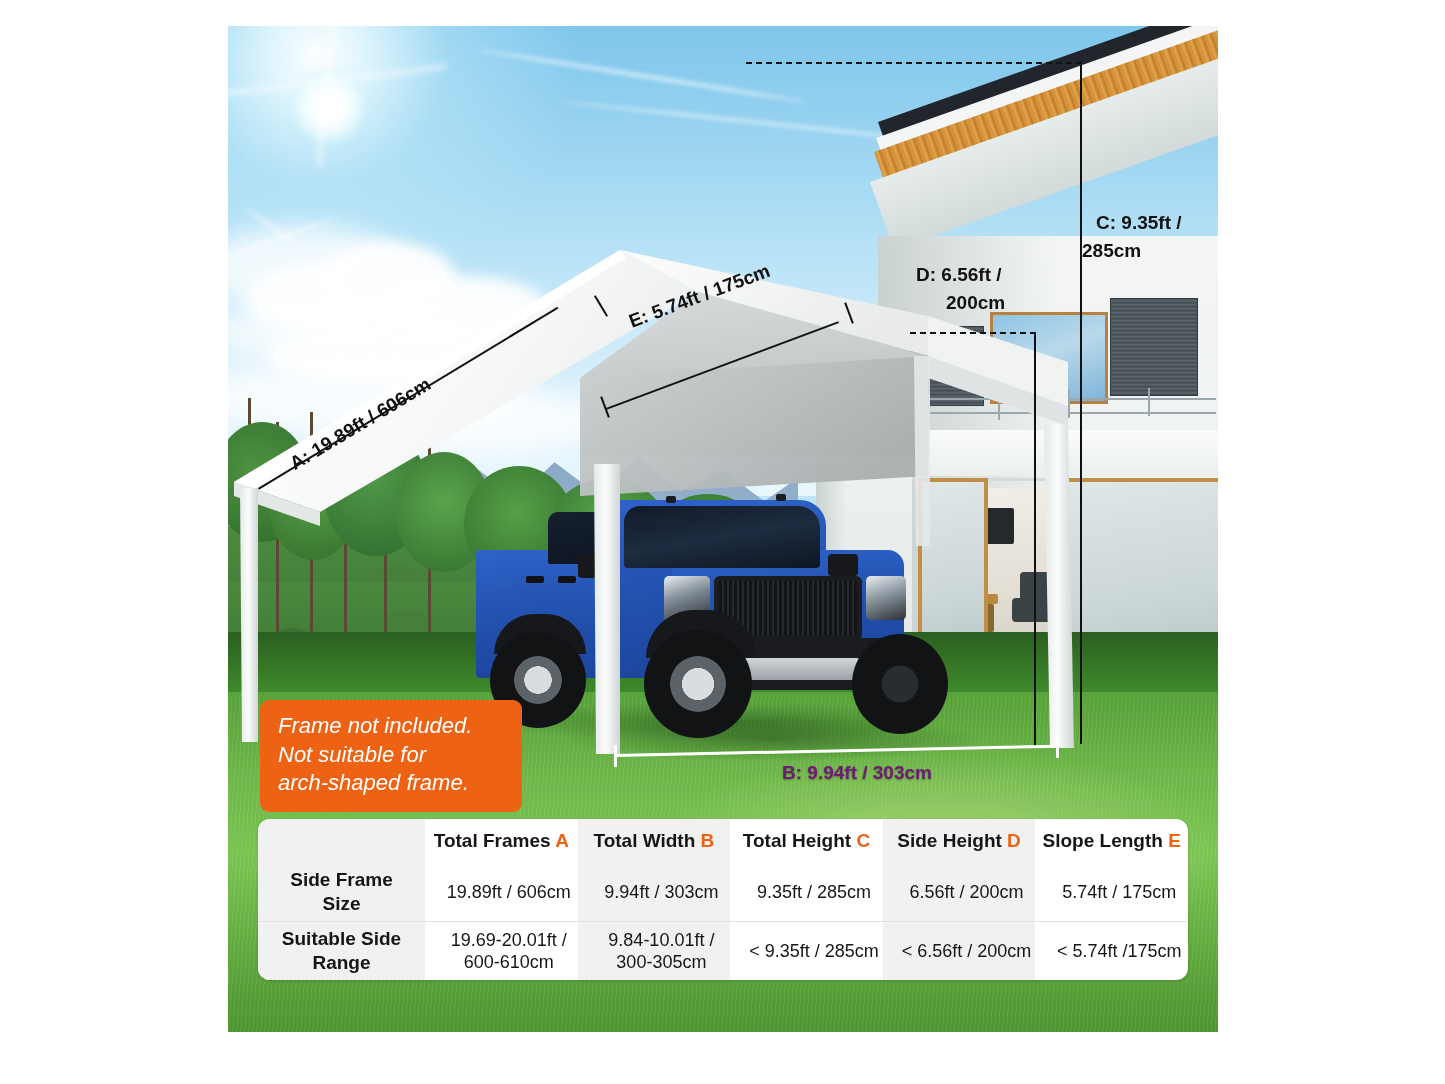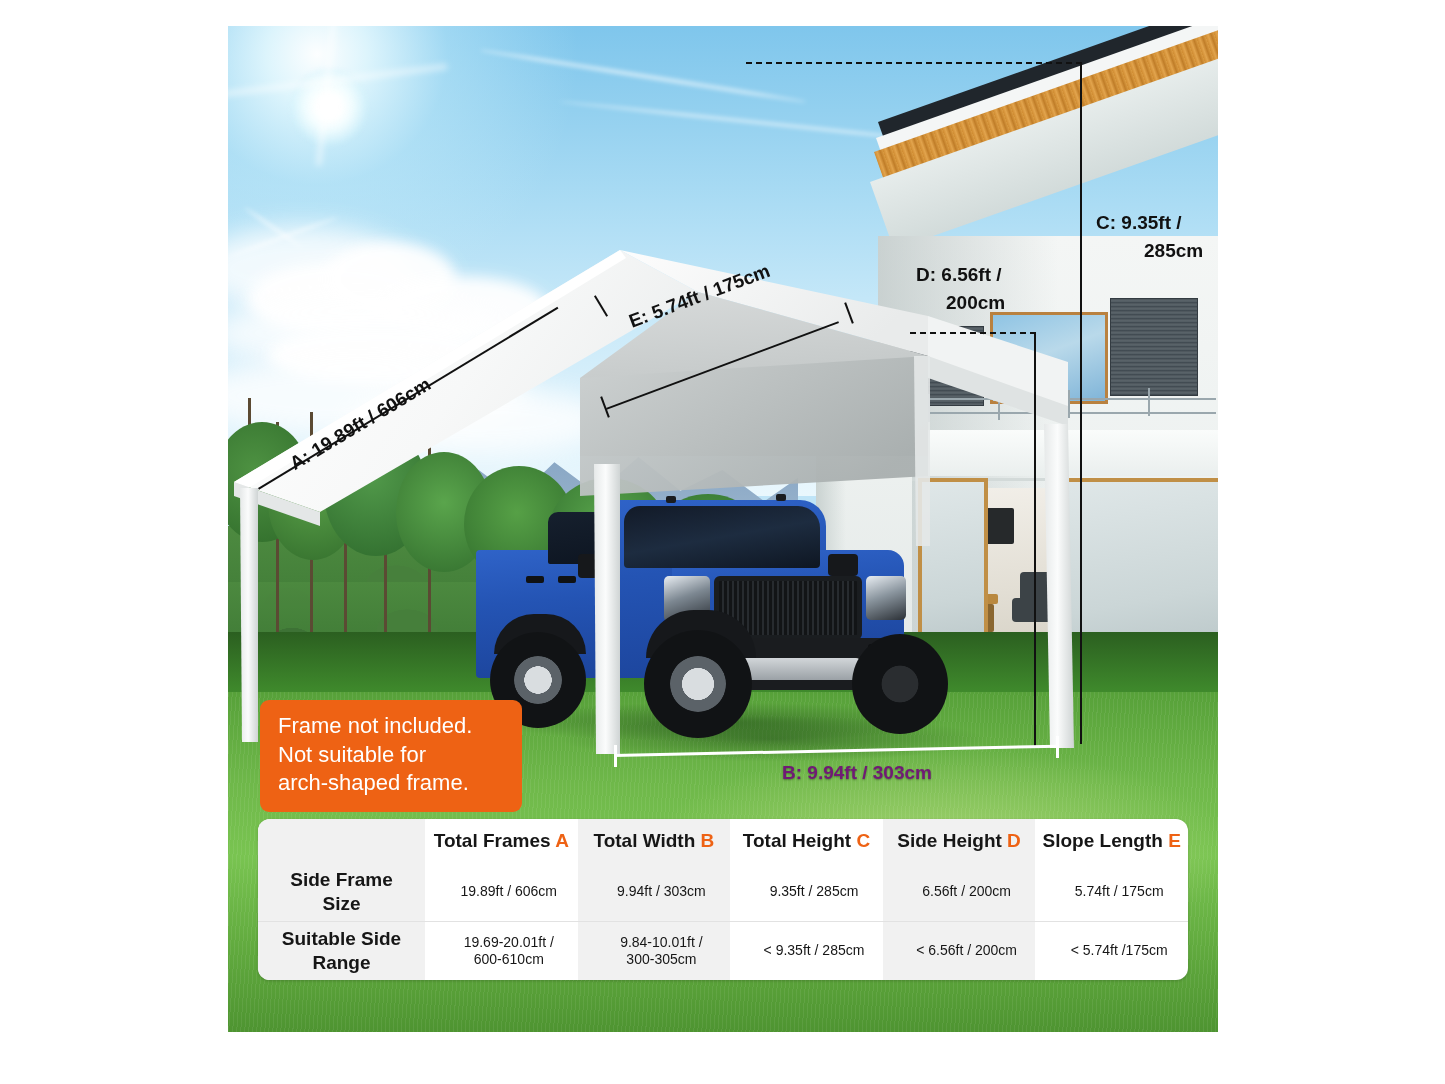--- a/index.html
+++ b/index.html
@@ -162,39 +162,39 @@
   .dash-h{
     position:absolute;height:0;border-top:2px dashed #111;z-index:44;
   }
   .tick{position:absolute;background:#111;z-index:45;}
   .tick.white{background:#ffffff;}
 
   
   #note{
     position:absolute;left:32px;top:674px;width:262px;
     background:#ee6214;border-radius:9px;padding:12px 16px 14px 18px;
-    z-index:50;box-sizing:border-box;
+    z-index:50;box-sizing:border-box;font-style:italic;
   }
   #note div{color:#fff;font-size:22px;line-height:1.30;font-family:"Liberation Sans",sans-serif;}
 
   
   #spec-table{
     position:absolute;left:30px;top:793px;width:930px;
     background:#ffffff;border-radius:12px;overflow:hidden;z-index:50;
     box-shadow:0 1px 3px rgba(0,0,0,.18);
   }
   #spec-table table{border-collapse:collapse;width:100%;table-layout:fixed;}
   #spec-table th,#spec-table td{
     text-align:center;vertical-align:middle;
     font-family:"Liberation Sans",sans-serif;color:#161616;
     border-bottom:1px solid #e2e2e2;
   }
   #spec-table tr:last-child th,#spec-table tr:last-child td{border-bottom:none;}
   #spec-table th{font-size:19px;font-weight:bold;height:42px;}
-  #spec-table td{font-size:14px;height:56px;line-height:1.25;padding-left:16px;}
+  #spec-table td{font-size:18px;height:56px;line-height:1.25;padding-left:16px;}
   #spec-table .rowhead{font-weight:bold;font-size:19px;background:#f1f1f1;line-height:1.25;}
   #spec-table col.c0{width:167px;}
   #spec-table col.cw{width:152.6px;}
   .alt{background:#f1f1f1;margin-top:46px;}
   .accent{color:#ee6214;}
 </style>
 </head>
 <body>
 
 <div id="stage">
@@ -393,21 +393,21 @@
     <div class="tick" style="left:376px;top:370px;width:2px;height:22px;transform:rotate(-20.5deg);transform-origin:center;"></div>
     <div class="tick" style="left:620px;top:276px;width:2px;height:22px;transform:rotate(-20.5deg);transform-origin:center;"></div>
 
     <div class="dim sz" style="left:58px;top:430px;transform:rotate(-31deg);transform-origin:left top;">A: 19.89ft / 606cm</div>
     <div class="dim-line" style="left:30px;top:462px;width:350px;height:2px;transform:rotate(-31.2deg);transform-origin:left top;"></div>
     <div class="tick" style="left:372px;top:268px;width:2px;height:24px;transform:rotate(-31deg);transform-origin:center;"></div>
 
     <div class="dash-h" style="left:518px;top:36px;width:336px;"></div>
     <div class="dim-line" style="left:852px;top:36px;width:2px;height:682px;"></div>
     <div class="dim sz" style="left:868px;top:186px;">C: 9.35ft /</div>
-    <div class="dim sz" style="left:916px;top:214px;">285cm</div>
+    <div class="dim sz" style="left:854px;top:214px;">285cm</div>
 
     <div class="dash-h" style="left:682px;top:306px;width:126px;"></div>
     <div class="dim-line" style="left:806px;top:306px;width:2px;height:414px;"></div>
     <div class="dim sz" style="left:688px;top:238px;">D: 6.56ft /</div>
     <div class="dim sz" style="left:718px;top:266px;">200cm</div>
 
     <div class="dim-line white" style="left:386px;top:728px;width:444px;height:3px;transform:rotate(-1.2deg);transform-origin:left center;"></div>
     <div class="tick white" style="left:386px;top:719px;width:3px;height:22px;"></div>
     <div class="tick white" style="left:828px;top:710px;width:3px;height:22px;"></div>
     <div class="dim sz white" style="left:554px;top:736px;">B: 9.94ft / 303cm</div>

